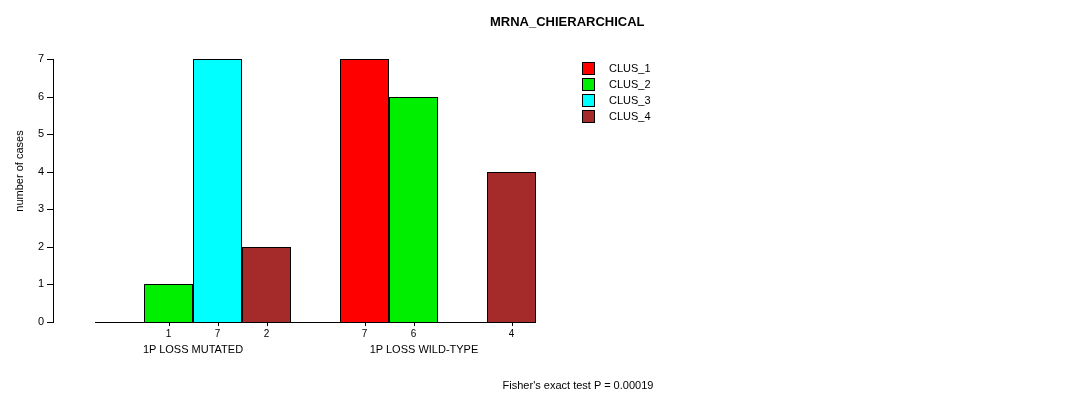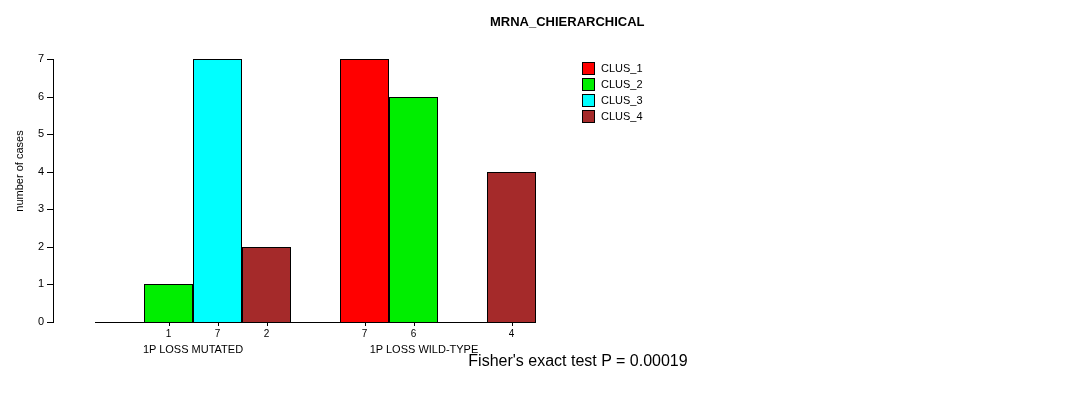--- a/index.html
+++ b/index.html
@@ -120,29 +120,30 @@
     height: 13px;
     box-sizing: border-box;
     border: 1px solid #000000;
     margin-right: 6px;
     flex: 0 0 auto;
   }
   .legend-label {
     font-size: 11px;
     line-height: 13px;
     white-space: nowrap;
+    margin-left: 8px;
   }
   
   .footer-note {
     position: absolute;
     left: 378px;
-    top: 352px;
+    top: 379px;
     width: 400px;
     text-align: center;
-    font-size: 16px;
+    font-size: 11px;
     white-space: nowrap;
   }
 </style>
 </head>
 <body>
 
 <div class="plot-root">
 
   <div class="title-shift">MRNA_CHIERARCHICAL</div>
 

